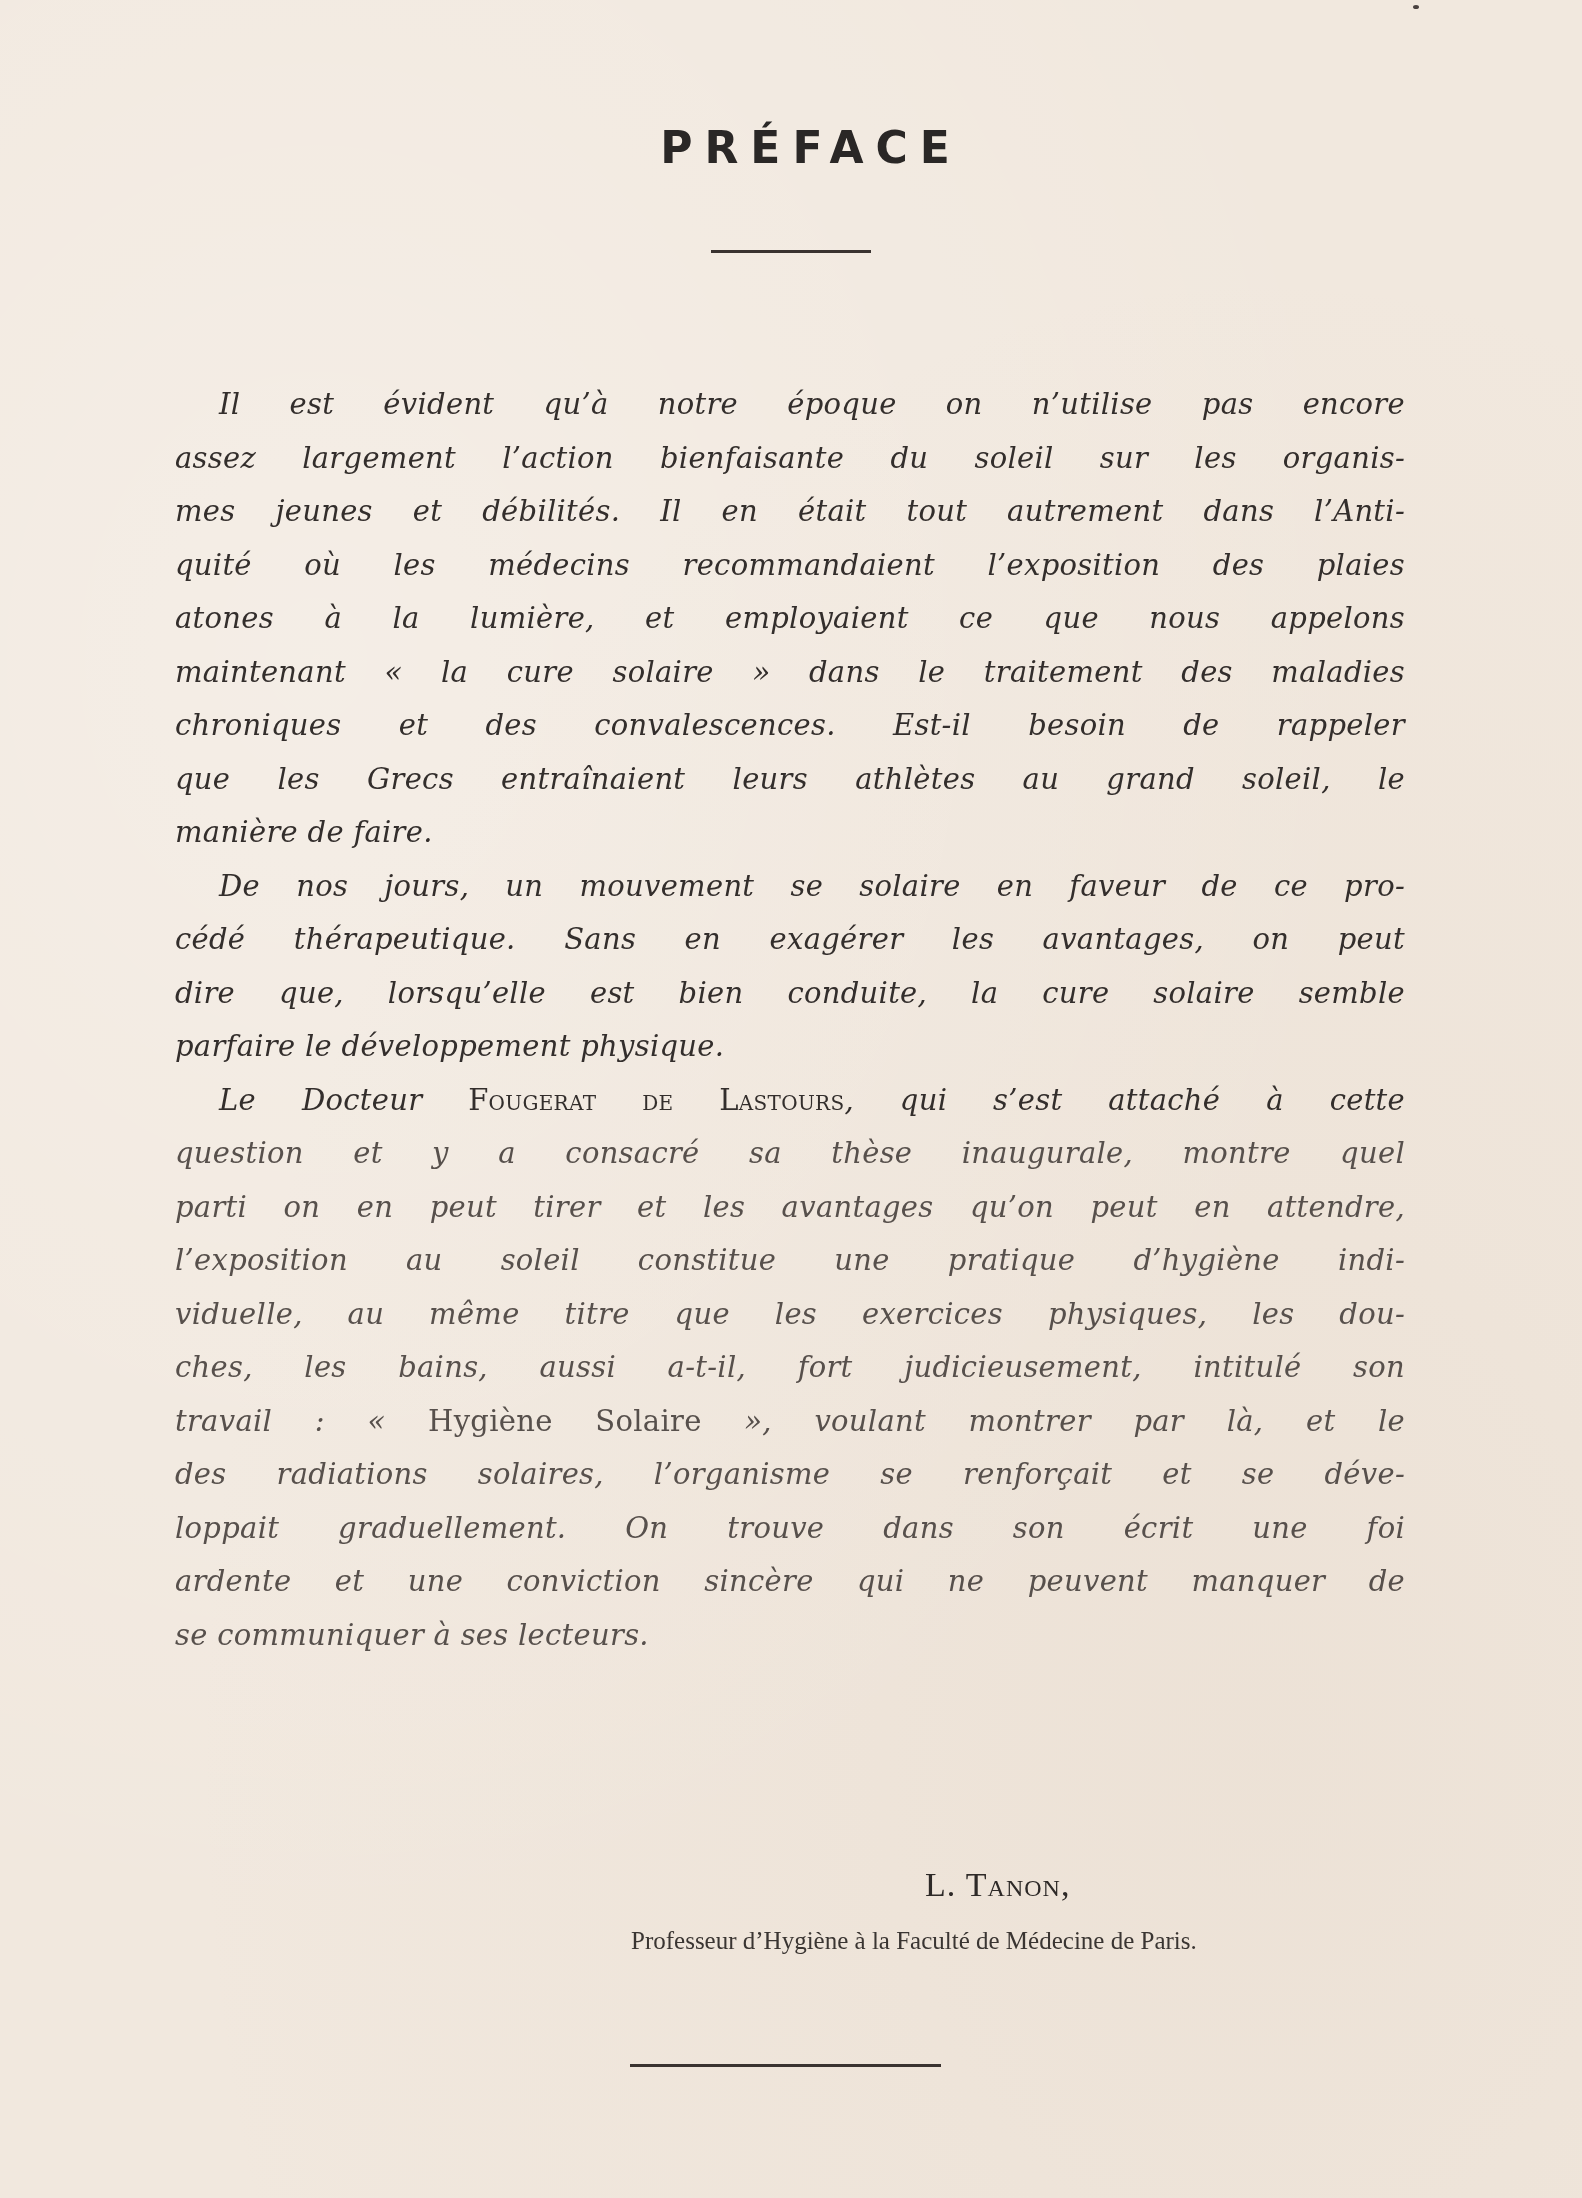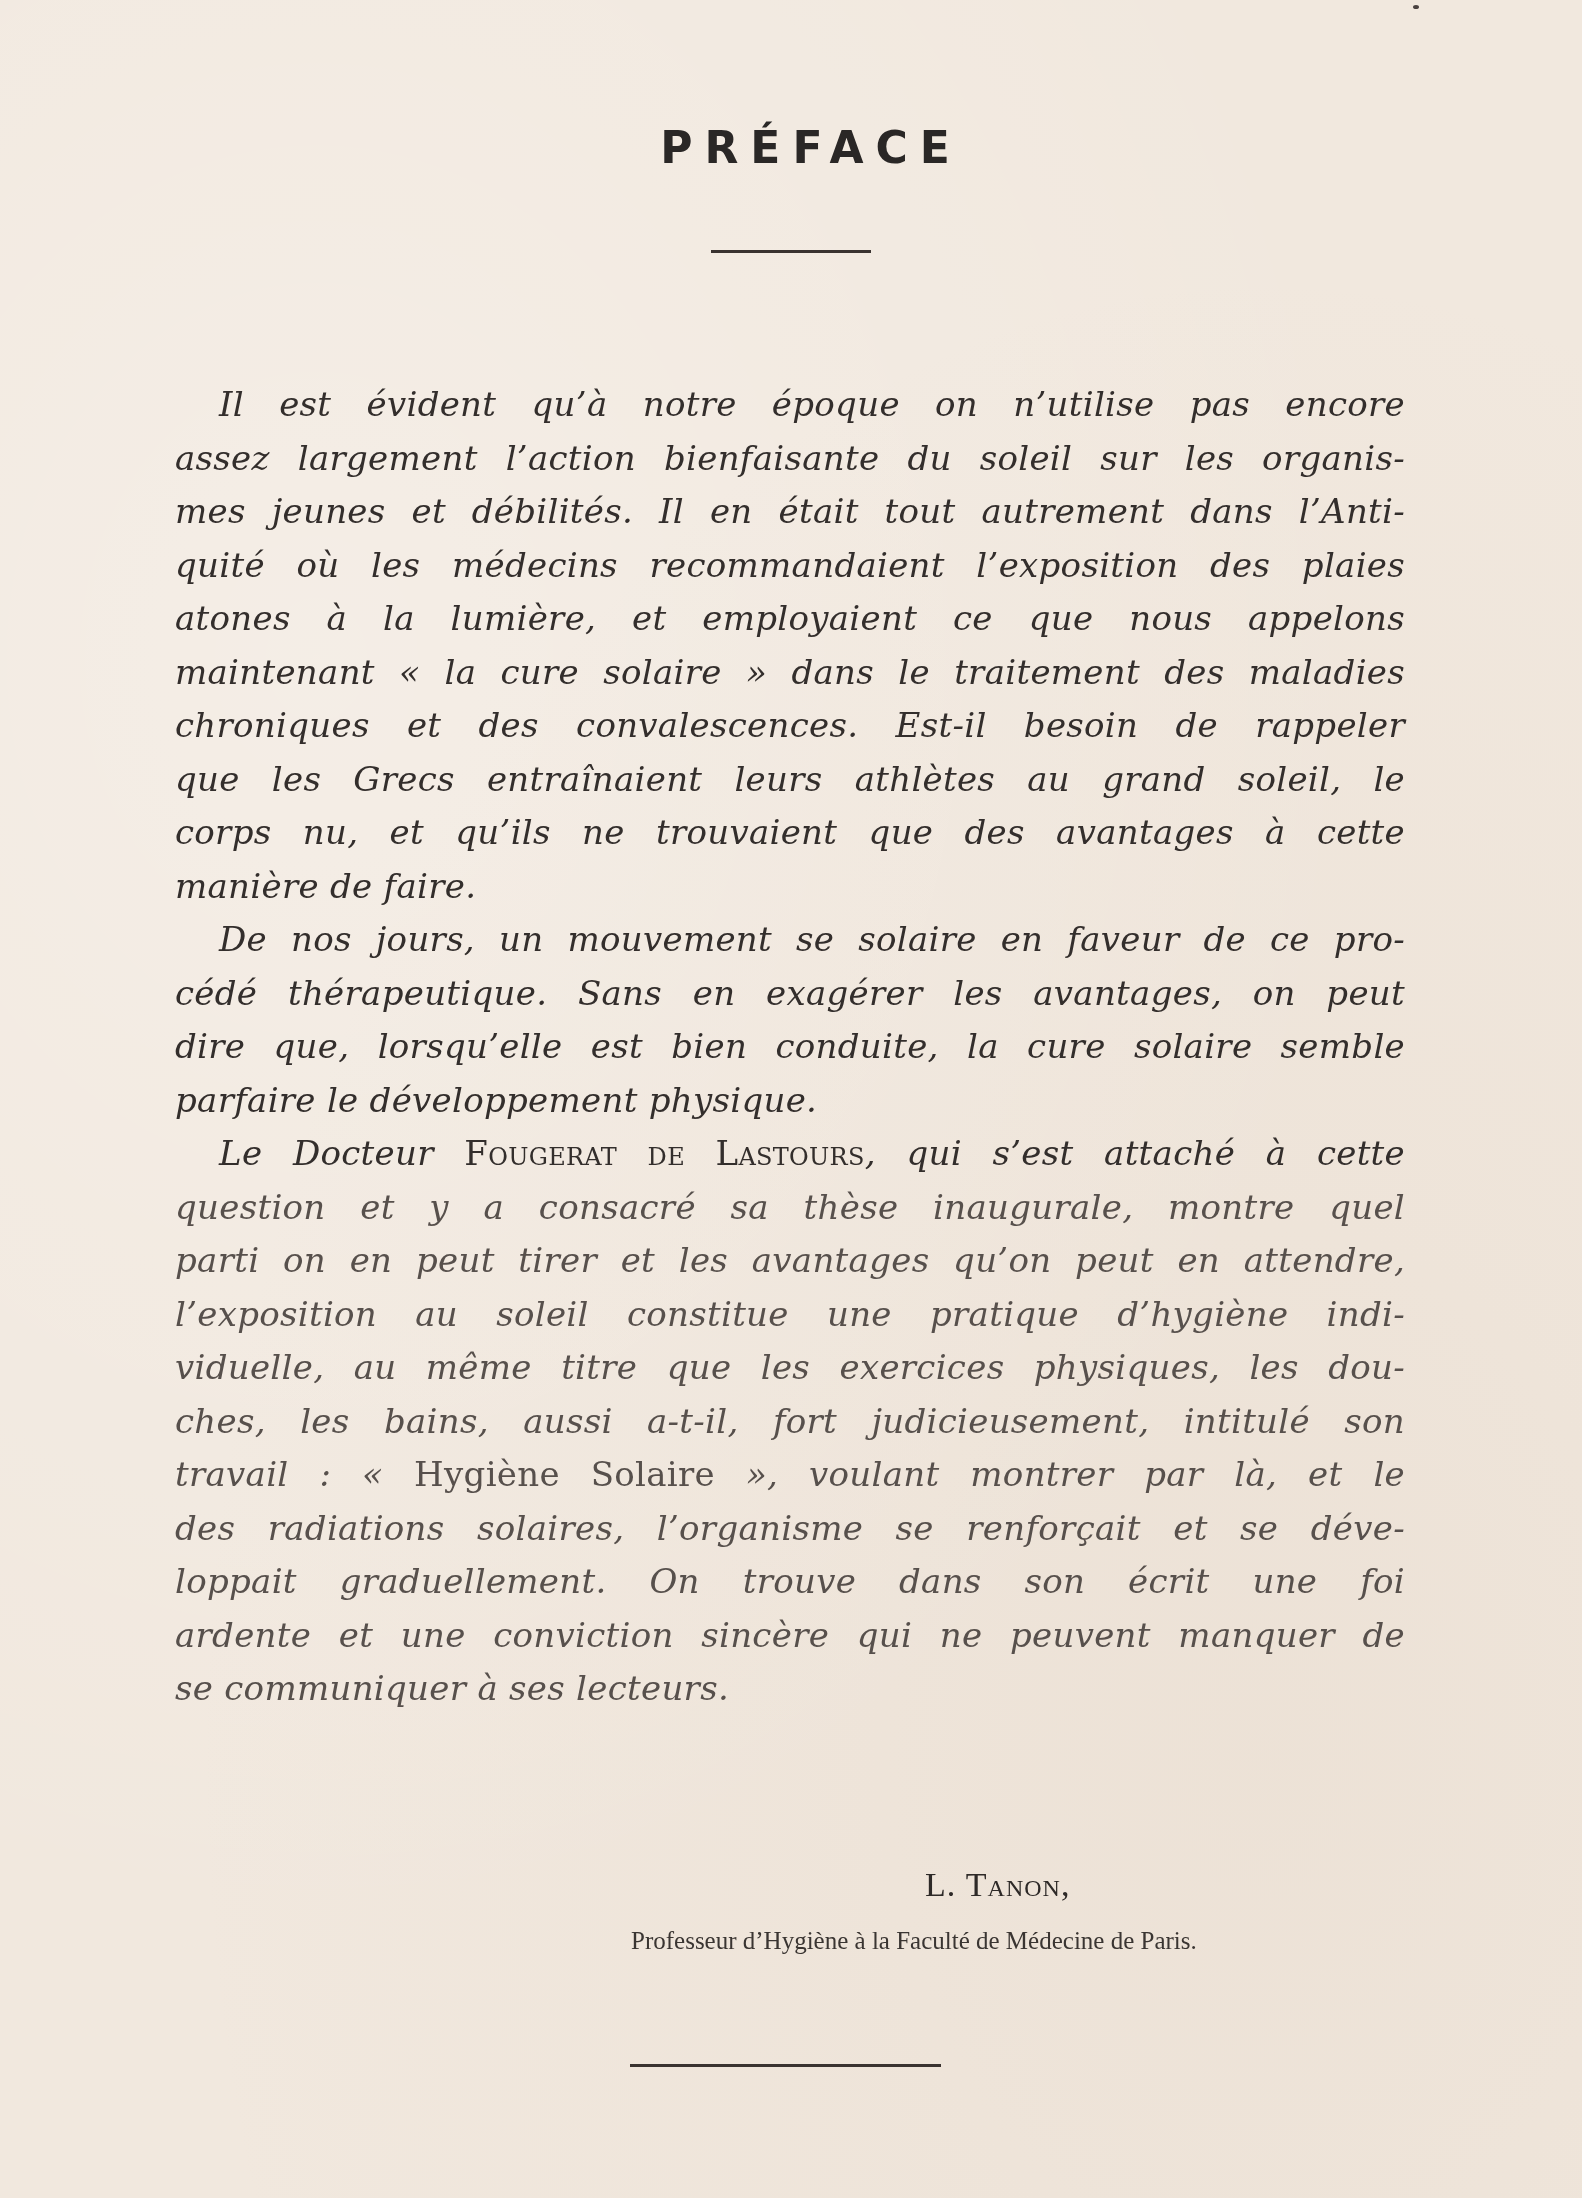--- a/index.html
+++ b/index.html
@@ -45,21 +45,21 @@
       height: 3px;
       background: #3a3330;
     }
     .body-text {
       position: absolute;
       top: 378px;
       left: 162px;
       width: 1230px;
       font-family: "DejaVu Serif", serif;
       font-style: italic;
-      font-size: 34px;
+      font-size: 29px;
       line-height: 53.5px;
       color: #332e2c;
       letter-spacing: 0.3px;
     }
     .line {
       display: block;
       text-align: justify;
       text-align-last: justify;
       white-space: nowrap;
       overflow: visible;
@@ -126,21 +126,20 @@
   <div class="body-text">
 
     <span class="line indent">Il est évident qu’à notre époque on n’utilise pas encore</span>
     <span class="line">assez largement l’action bienfaisante du soleil sur les organis-</span>
     <span class="line">mes jeunes et débilités. Il en était tout autrement dans l’Anti-</span>
     <span class="line">quité où les médecins recommandaient l’exposition des plaies</span>
     <span class="line">atones à la lumière, et employaient ce que nous appelons</span>
     <span class="line">maintenant « la cure solaire » dans le traitement des maladies</span>
     <span class="line">chroniques et des convalescences. Est-il besoin de rappeler</span>
     <span class="line">que les Grecs entraînaient leurs athlètes au grand soleil, le</span>
-    <span class="line">corps nu, et qu’ils ne trouvaient que des avantages à cette</span>
     <span class="line last">manière de faire.</span>
 
     <span class="line indent">De nos jours, un mouvement se solaire en faveur de ce pro-</span>
     <span class="line">cédé thérapeutique. Sans en exagérer les avantages, on peut</span>
     <span class="line">dire que, lorsqu’elle est bien conduite, la cure solaire semble</span>
     <span class="line last">parfaire le développement physique.</span>
 
     <span class="line indent"><span>Le Docteur </span><span class="sc">Fougerat de Lastours</span><span>, qui s’est attaché à cette</span></span>
     <span class="line blur">question et y a consacré sa thèse inaugurale, montre quel</span>
     <span class="line blur">parti on en peut tirer et les avantages qu’on peut en attendre,</span>

